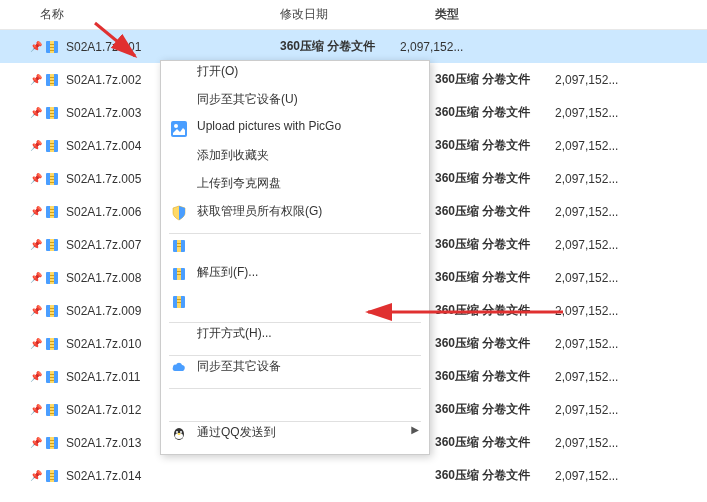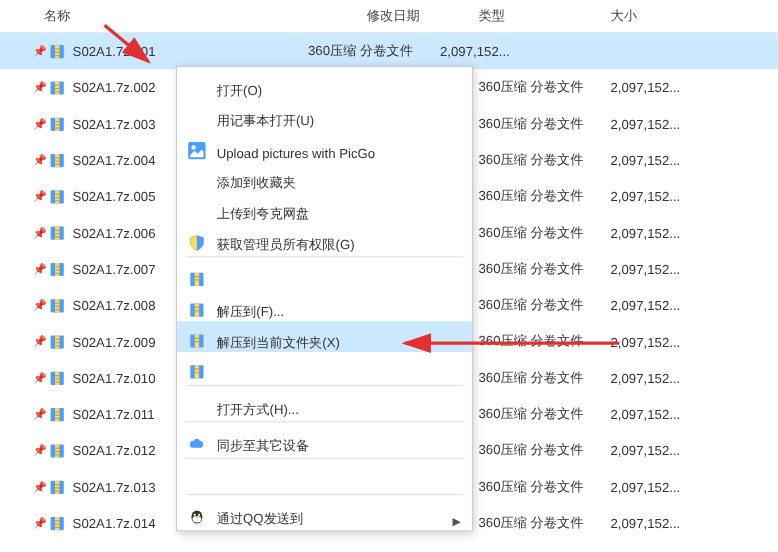--- a/index.html
+++ b/index.html
@@ -18,22 +18,22 @@
 }
 .header-row {
   display: flex;
   height: 30px;
   align-items: center;
   border-bottom: 1px solid #e8e8e8;
   color: #444;
   font-size: 12px;
 }
 .col-name { width: 280px; padding-left: 40px; }
-.col-date { width: 155px; text-align: center; }
-.col-type { width: 120px; }
+.col-date { width: 155px; }
+.col-type { width: 120px; font-weight: bold; }
 .col-size { width: 100px; }
 .file-row {
   display: flex;
   height: 33px;
   align-items: center;
   font-size: 12px;
   color: #333;
 }
 .file-row.selected {
   background: #cce8ff;
@@ -62,21 +62,21 @@
   top: 60px;
   width: 270px;
   background: #fff;
   border: 1px solid #ccc;
   box-shadow: 2px 2px 8px rgba(0,0,0,0.2);
   padding: 2px 0;
   z-index: 100;
 }
 .menu-item {
   display: flex;
-  align-items: flex-end;
+  align-items: flex-start;
   height: 28px;
   padding: 0 10px 0 8px;
   font-size: 12px;
   color: #333;
   position: relative;
 }
 .menu-item.highlighted {
   background: #cce8ff;
 }
 .menu-icon {
@@ -107,21 +107,20 @@
 .red-arrow svg { display: block; }
 </style>
 </head>
 <body>
 
 <div class="file-list">
   <div class="header-row">
     <div class="col-name">名称</div>
     <div class="col-date">修改日期</div>
     <div class="col-type">类型</div>
-    <div class="col-size">大小</div>
   </div>
   <div id="file-rows">
       <div class="file-row selected">
         <div class="col-name">
           <span class="pin">📌</span>
           <span class="file-icon">
             <svg viewBox="0 0 16 16">
               <rect x="2" y="2" width="12" height="12" rx="1" fill="#4a9eff"></rect>
               <rect x="6" y="2" width="4" height="12" fill="#ffd966"></rect>
               <rect x="6" y="5" width="4" height="1" fill="#d4a017"></rect>
@@ -371,21 +370,21 @@
     </div>
 </div>
 
 <div class="context-menu">
   <div class="menu-item">
     <span class="menu-icon"></span>
     <span>打开(O)</span>
   </div>
   <div class="menu-item">
     <span class="menu-icon"></span>
-    <span>用记事本打开(U)</span>
+    <span>同步至其它设备(U)</span>
   </div>
   <div class="menu-item">
     <span class="menu-icon">
       <svg viewBox="0 0 16 16">
           <rect x="0" y="0" width="16" height="16" rx="2" fill="#4a9eff"></rect>
           <circle cx="5" cy="5" r="2" fill="#fff"></circle>
           <path d="M2 12 L6 8 L9 11 L12 7 L14 9 L14 14 L2 14 Z" fill="#fff"></path>
         </svg>
     </span>
     <span>Upload pictures with PicGo</span>
@@ -421,31 +420,20 @@
   <div class="menu-item">
     <span class="menu-icon">
       <svg viewBox="0 0 16 16">
           <rect x="2" y="2" width="12" height="12" rx="1" fill="#4a9eff"></rect>
           <rect x="6" y="2" width="4" height="12" fill="#ffd966"></rect>
           <rect x="6" y="5" width="4" height="1" fill="#d4a017"></rect>
           <rect x="6" y="8" width="4" height="1" fill="#d4a017"></rect>
         </svg>
     </span>
     <span>解压到(F)...</span>
-  </div>
-  <div class="menu-item highlighted">
-    <span class="menu-icon">
-      <svg viewBox="0 0 16 16">
-          <rect x="2" y="2" width="12" height="12" rx="1" fill="#4a9eff"></rect>
-          <rect x="6" y="2" width="4" height="12" fill="#ffd966"></rect>
-          <rect x="6" y="5" width="4" height="1" fill="#d4a017"></rect>
-          <rect x="6" y="8" width="4" height="1" fill="#d4a017"></rect>
-        </svg>
-    </span>
-    <span>解压到当前文件夹(X)</span>
   </div>
   <div class="menu-item">
     <span class="menu-icon">
       <svg viewBox="0 0 16 16">
           <rect x="2" y="2" width="12" height="12" rx="1" fill="#4a9eff"></rect>
           <rect x="6" y="2" width="4" height="12" fill="#ffd966"></rect>
           <rect x="6" y="5" width="4" height="1" fill="#d4a017"></rect>
           <rect x="6" y="8" width="4" height="1" fill="#d4a017"></rect>
         </svg>
     </span>

